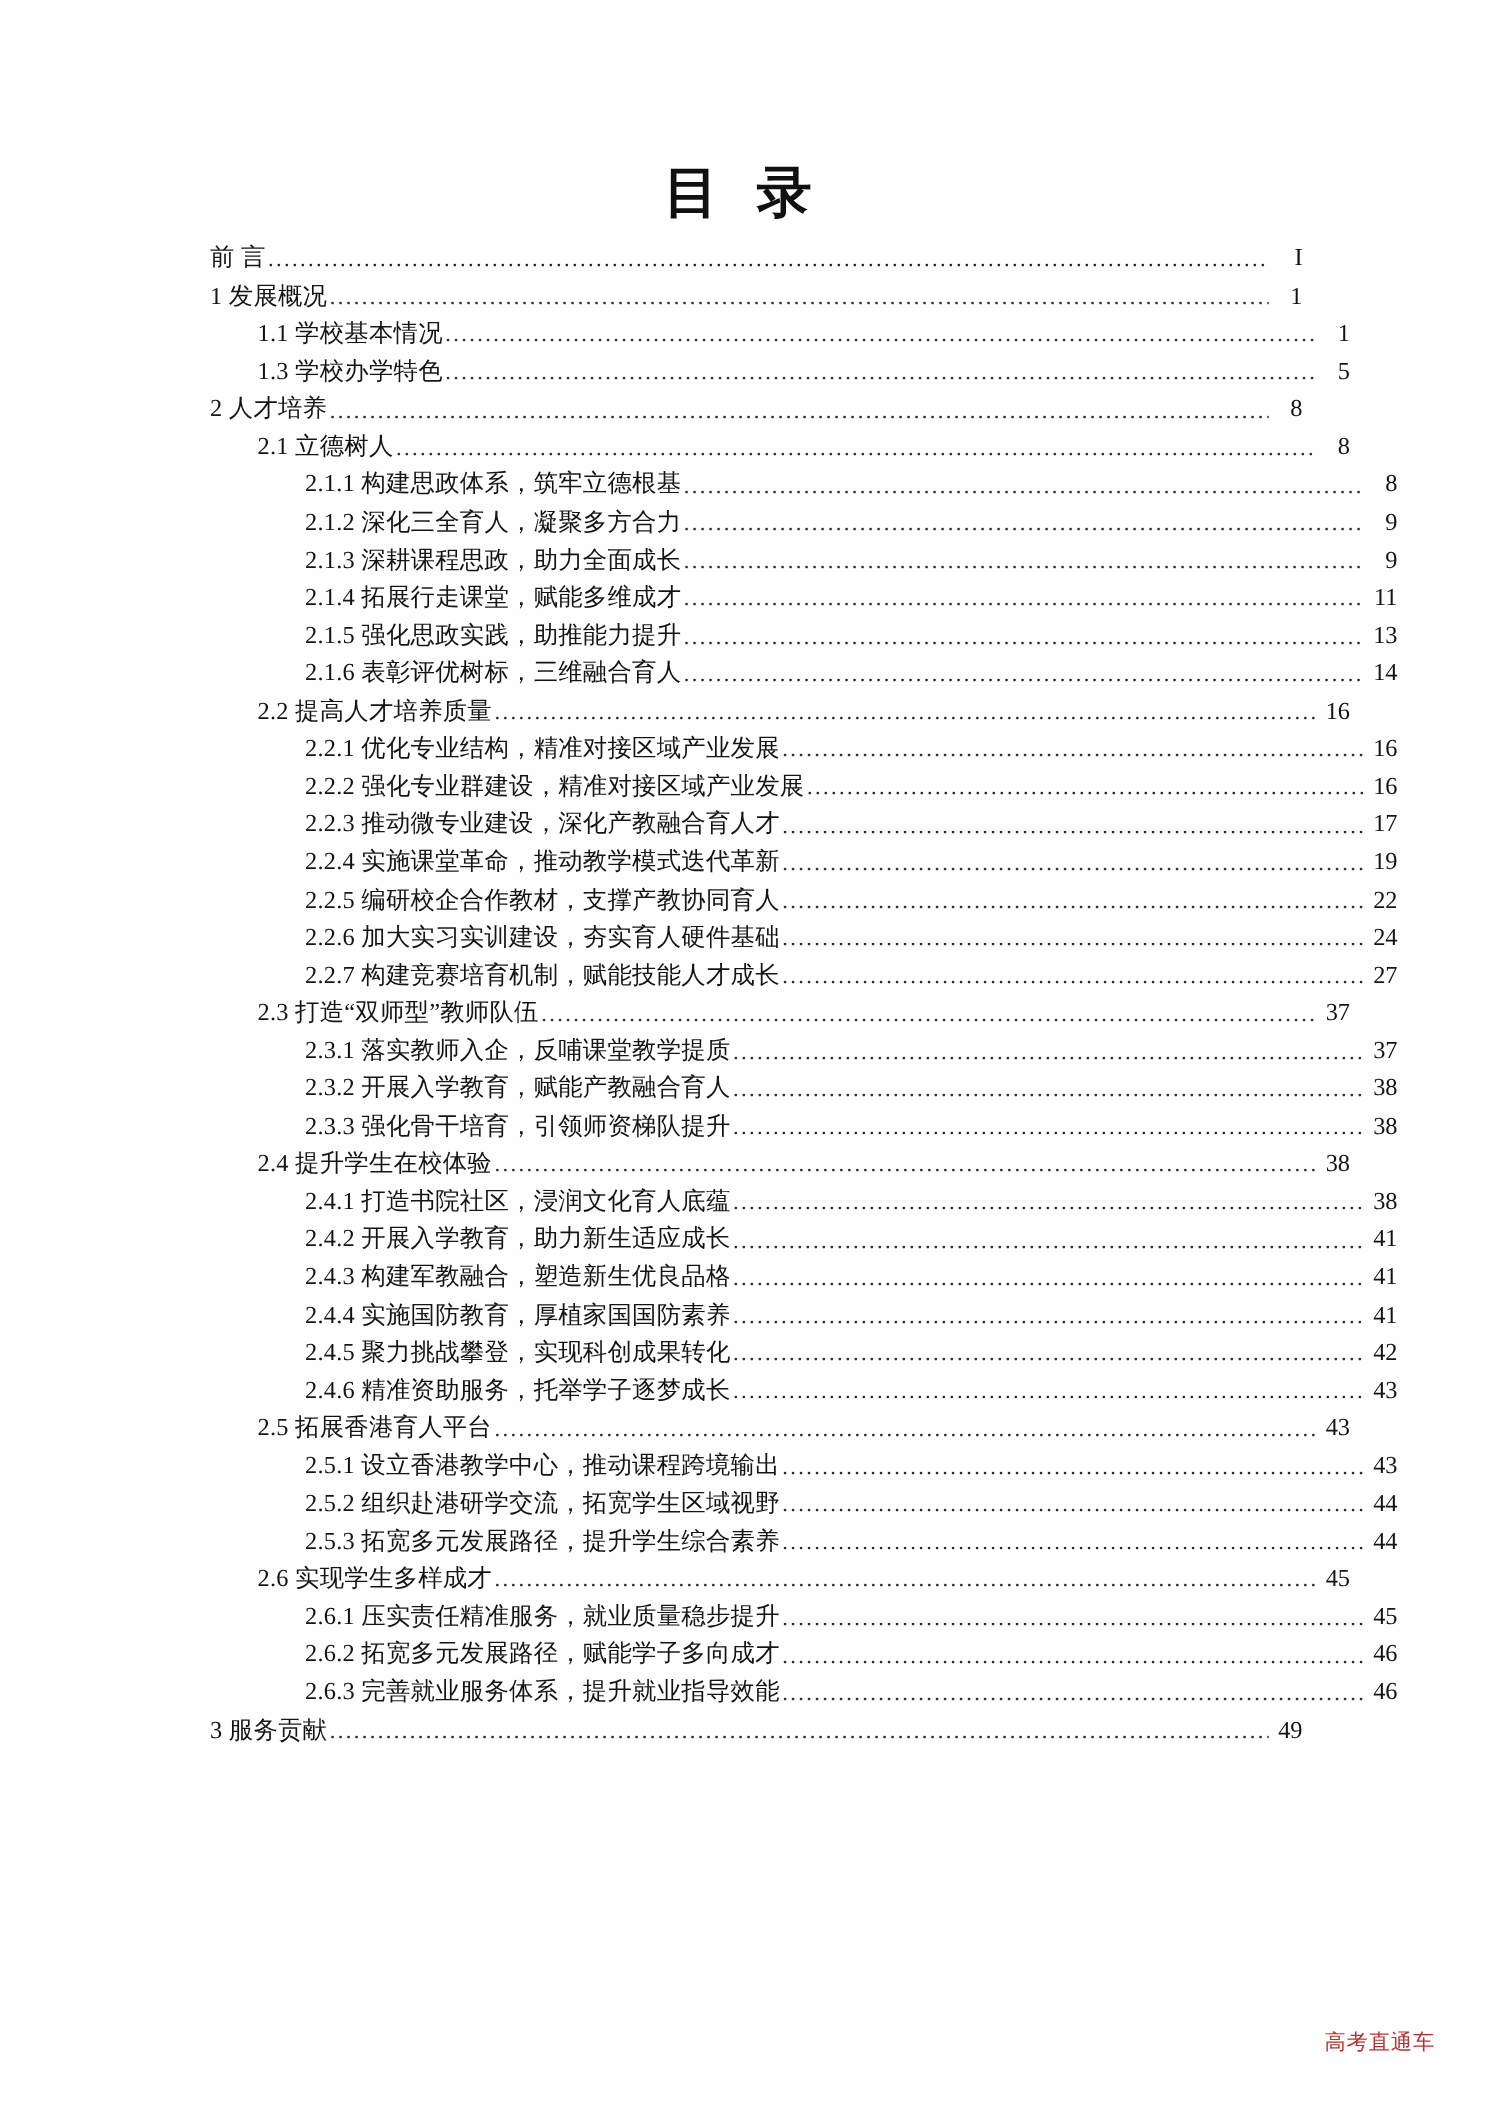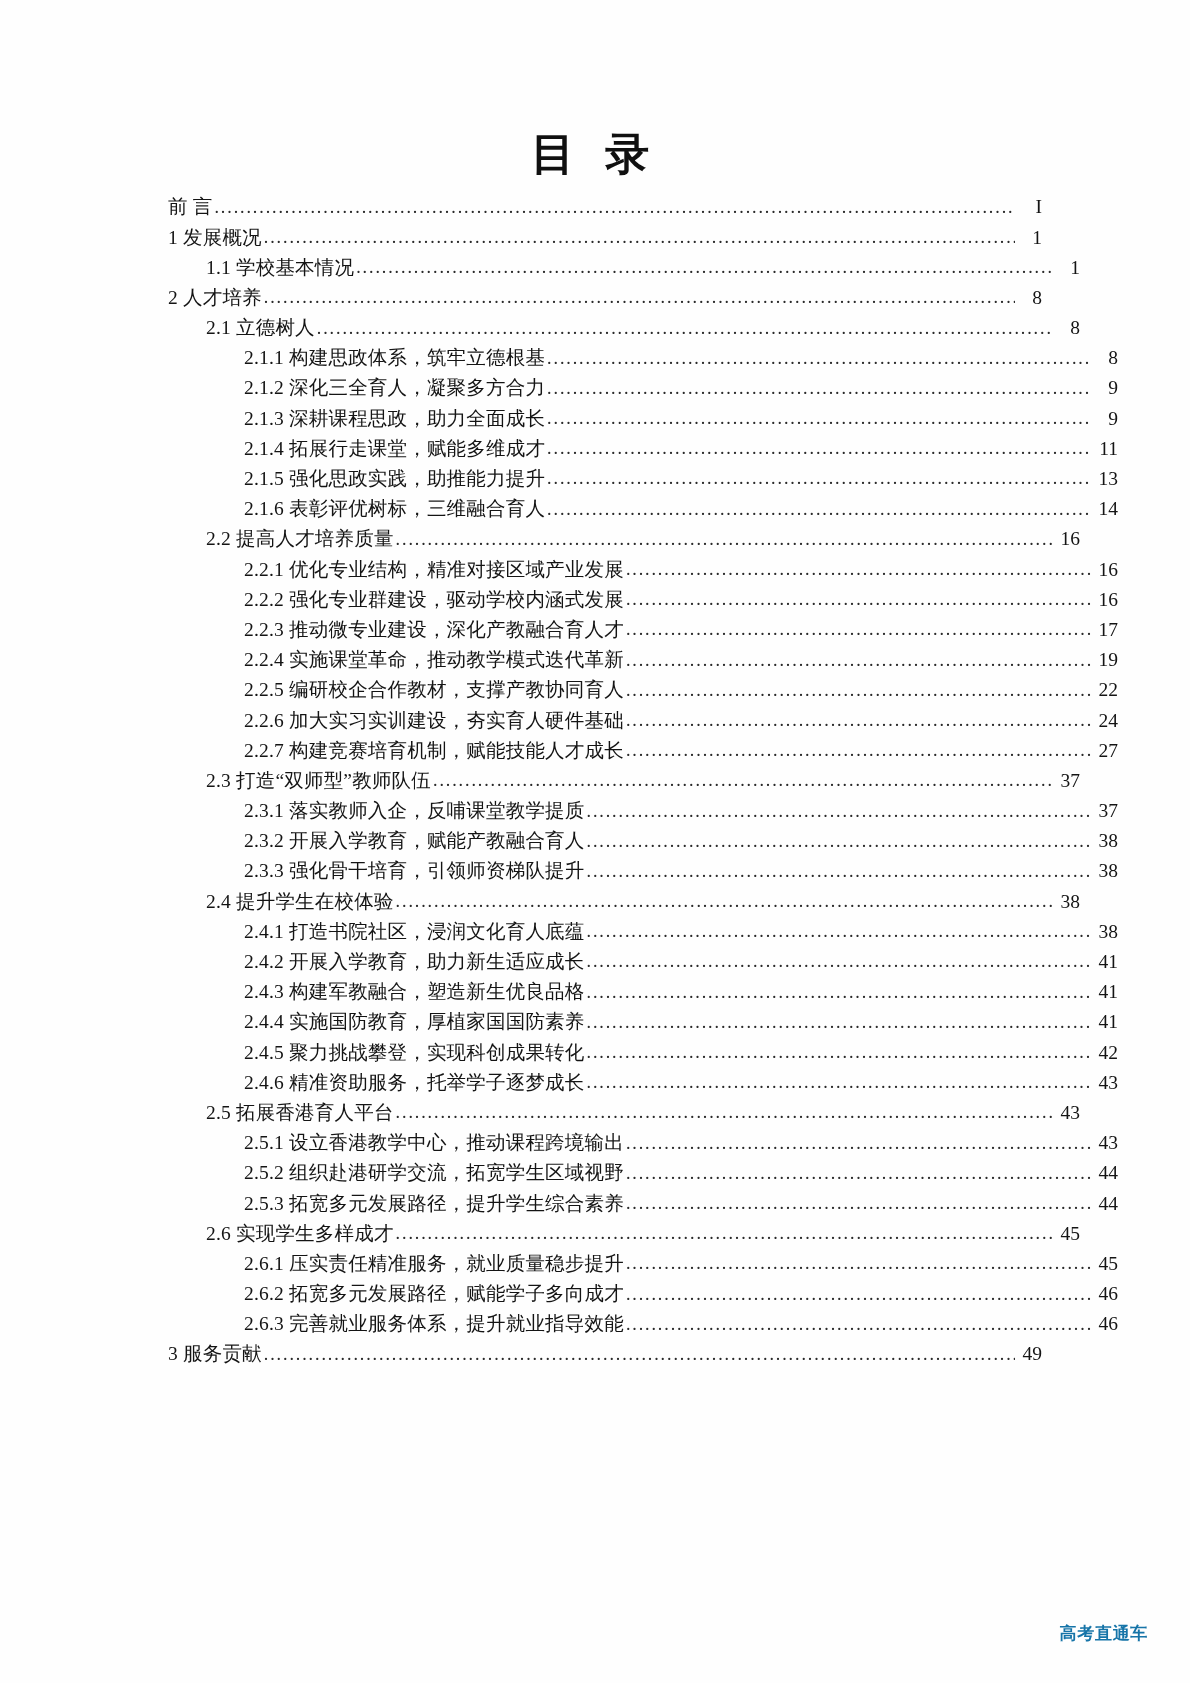--- a/index.html
+++ b/index.html
@@ -94,25 +94,24 @@
 
   .lvl-0 .toc-label { letter-spacing: 0.01em; }
   .lvl-1 .toc-label { letter-spacing: 0.01em; }
   .lvl-2 .toc-label { letter-spacing: 0.01em; }
 
   .watermark {
     position: absolute;
     right: 42px;
     bottom: 38px;
     font-size: 17px;
-    color: #0369a1;
+    color: #b91c1c;
     font-family: "Liberation Sans", sans-serif;
     letter-spacing: 0.04em;
     opacity: 0.92;
-    font-weight: bold;
   }
 </style>
 </head>
 <body>
 
 <div class="page">
 
   <div class="toc-title">目  录</div>
 
   <div class="toc-body" id="toc-body">
@@ -124,20 +123,25 @@
       <div class="toc-row lvl-0">
         <span class="toc-label">1  发展概况</span>
         <span class="toc-dots"></span>
         <span class="toc-page">1</span>
       </div>
       <div class="toc-row lvl-1">
         <span class="toc-label">1.1 学校基本情况</span>
         <span class="toc-dots"></span>
         <span class="toc-page">1</span>
       </div>
+      <div class="toc-row lvl-1">
+        <span class="toc-label">1.3 学校办学特色</span>
+        <span class="toc-dots"></span>
+        <span class="toc-page">5</span>
+      </div>
       <div class="toc-row lvl-0">
         <span class="toc-label">2 人才培养</span>
         <span class="toc-dots"></span>
         <span class="toc-page">8</span>
       </div>
       <div class="toc-row lvl-1">
         <span class="toc-label">2.1 立德树人</span>
         <span class="toc-dots"></span>
         <span class="toc-page">8</span>
       </div>
@@ -175,21 +179,21 @@
         <span class="toc-label">2.2  提高人才培养质量</span>
         <span class="toc-dots"></span>
         <span class="toc-page">16</span>
       </div>
       <div class="toc-row lvl-2">
         <span class="toc-label">2.2.1 优化专业结构，精准对接区域产业发展</span>
         <span class="toc-dots"></span>
         <span class="toc-page">16</span>
       </div>
       <div class="toc-row lvl-2">
-        <span class="toc-label">2.2.2 强化专业群建设，驱动学校内涵式发展</span>
+        <span class="toc-label">2.2.2 强化专业群建设，精准对接区域产业发展</span>
         <span class="toc-dots"></span>
         <span class="toc-page">16</span>
       </div>
       <div class="toc-row lvl-2">
         <span class="toc-label">2.2.3 推动微专业建设，深化产教融合育人才</span>
         <span class="toc-dots"></span>
         <span class="toc-page">17</span>
       </div>
       <div class="toc-row lvl-2">
         <span class="toc-label">2.2.4 实施课堂革命，推动教学模式迭代革新</span>

